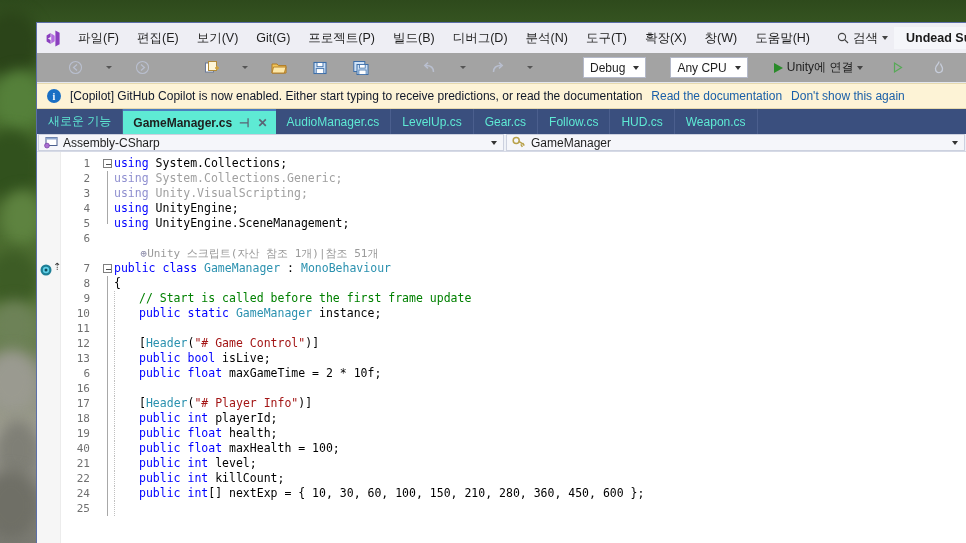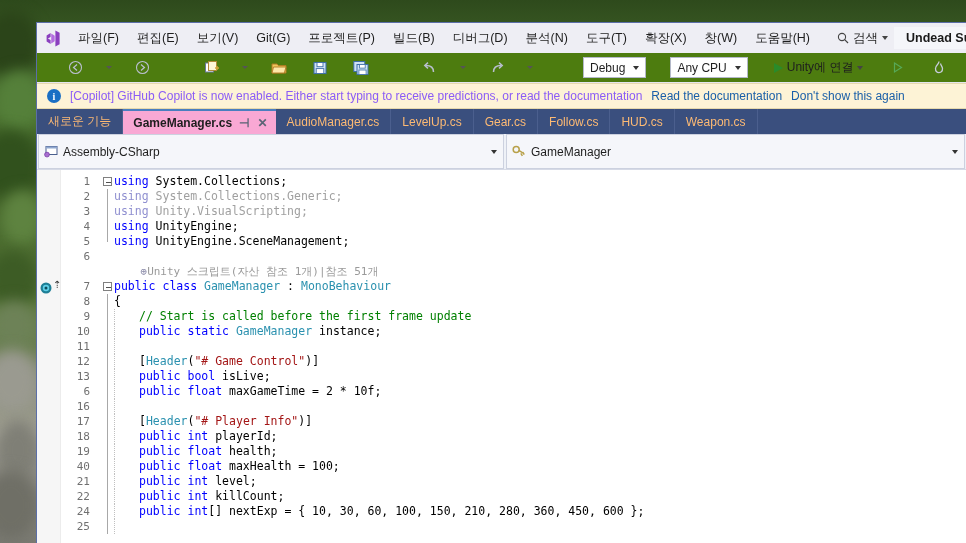--- a/index.html
+++ b/index.html
@@ -82,21 +82,21 @@
     font-size: 12.5px; font-weight: bold; color: #1a1a1a;
     padding: 4px 12px 4px 12px;
     background: #f5f6fa;
     white-space: nowrap;
     margin-right: 2px;
   }
 
   
   #toolbar {
     height: 30px;
-    background: #4d7c0f;
+    background: #a3a3a3;
     display: flex; align-items: center;
     gap: 20px;
     padding: 0 4px;
     flex: 0 0 auto;
     border-bottom: 1px solid #e3e6ee;
   }
   .tb-grip {
     width: 7px; height: 17px;
     background-image: radial-gradient(#b9bfd4 40%, transparent 41%);
     background-size: 3px 3px;
@@ -168,60 +168,60 @@
     font-size: 12px;
   }
   #copilot-icon {
     width: 14px; height: 14px; border-radius: 50%;
     background: #1a6fc4; color: #fff;
     font-size: 10px; font-weight: bold;
     display: flex; align-items: center; justify-content: center;
     font-family: "Liberation Serif", serif;
     flex: 0 0 auto;
   }
-  #copilot-msg { color: #8b5cf6; white-space: nowrap; }
+  #copilot-msg { color: #0f172a; white-space: nowrap; }
   .copilot-link {
     color: #1a5fa8; white-space: nowrap;
   }
 
   
   #tabstrip {
     height: 25px;
     background: #3a4f7e;
     display: flex; align-items: flex-end;
     flex: 0 0 auto;
     overflow: hidden;
   }
   .tab {
     height: 25px;
     display: flex; align-items: center;
     padding: 0 11px;
     font-size: 12px;
-    color: #fdba74;
+    color: #5eead4;
     white-space: nowrap;
     border-right: 1px solid #4b5f8e;
     flex: 0 0 auto;
     gap: 6px;
   }
   .tab.active {
-    background: #f9a8d4;
+    background: #5eead4;
     color: #1e1e1e;
     font-weight: bold;
     border-top: 2px solid #4a7ebf;
     border-right: none;
     padding: 0 7px 0 10px;
   }
   .tab .pin, .tab .cls {
     font-size: 12px; color: #5a6475; line-height: 1;
     padding: 0 1px;
   }
 
   
   #navbar {
-    height: 36px;
+    height: 18px;
     background: #eef1f7;
     display: flex; align-items: stretch;
     flex: 0 0 auto;
     border-bottom: 1px solid #d6dae6;
   }
   .nav-combo {
     display: flex; align-items: center;
     background: #f5f6fa;
     border: 1px solid #ccd1df;
     font-size: 12px; color: #1e1e1e;

